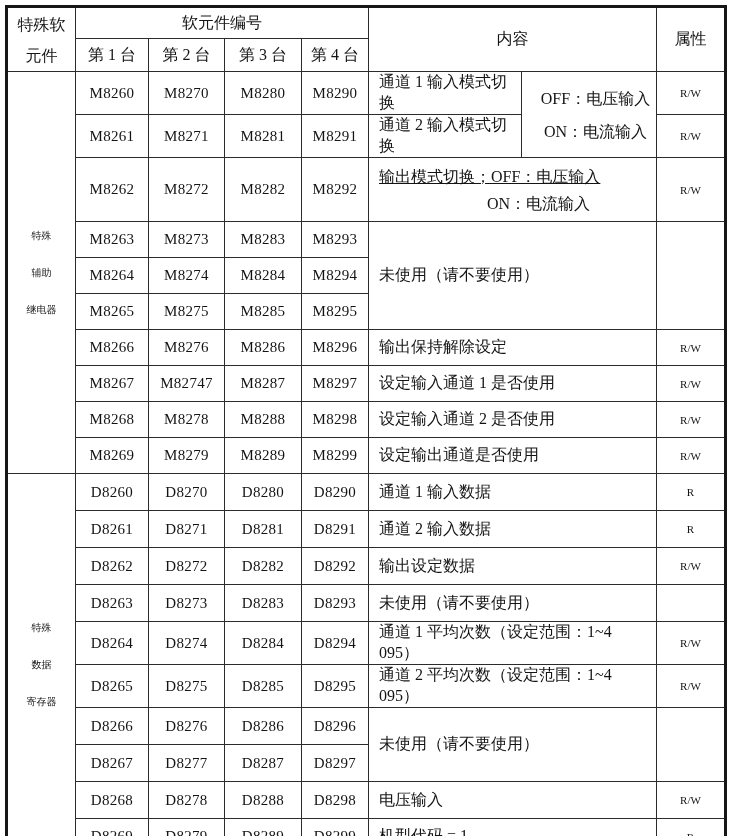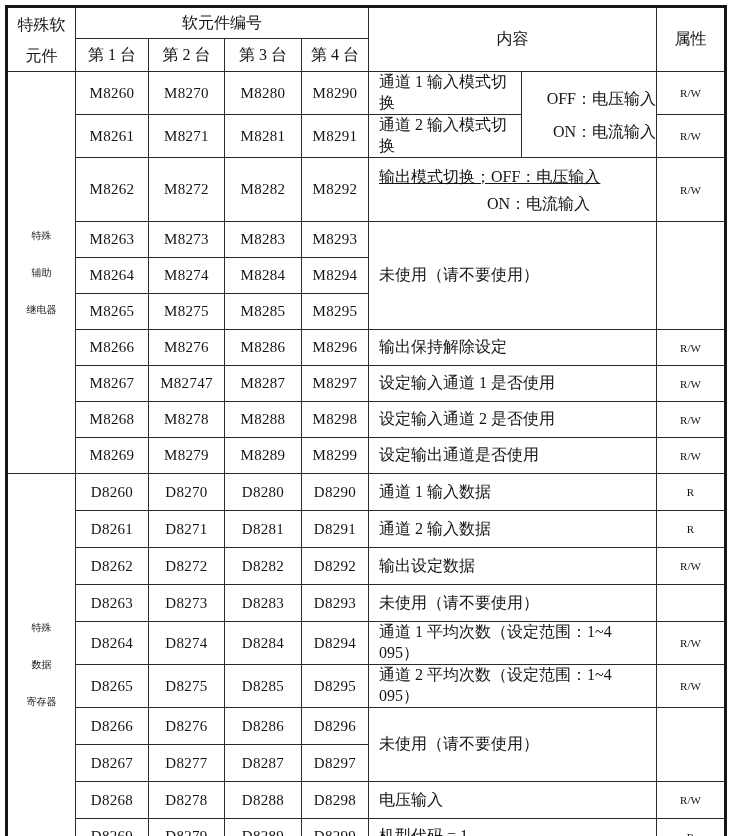--- a/index.html
+++ b/index.html
@@ -39,21 +39,21 @@
   .dev  { font-size: 15px; letter-spacing: 0.3px; }
   .attr { font-size: 11px; }
   .content {
     text-align: left;
     padding-left: 10px;
     padding-right: 6px;
   }
   .section-label div { line-height: 37px; font-size: 10px; }
   .two-line-head div { line-height: 31px; }
   .note-cell div {
-    text-align: right;
+    text-align: center;
     padding-left: 13px;
     line-height: 33px;
   }
   .mode-line1 { line-height: 27px; text-align: left; padding-left: 10px; text-decoration: underline; }
   .mode-line2 { line-height: 27px; text-align: left; padding-left: 118px; }
 </style>
 </head>
 <body>
 
 <div class="page">

